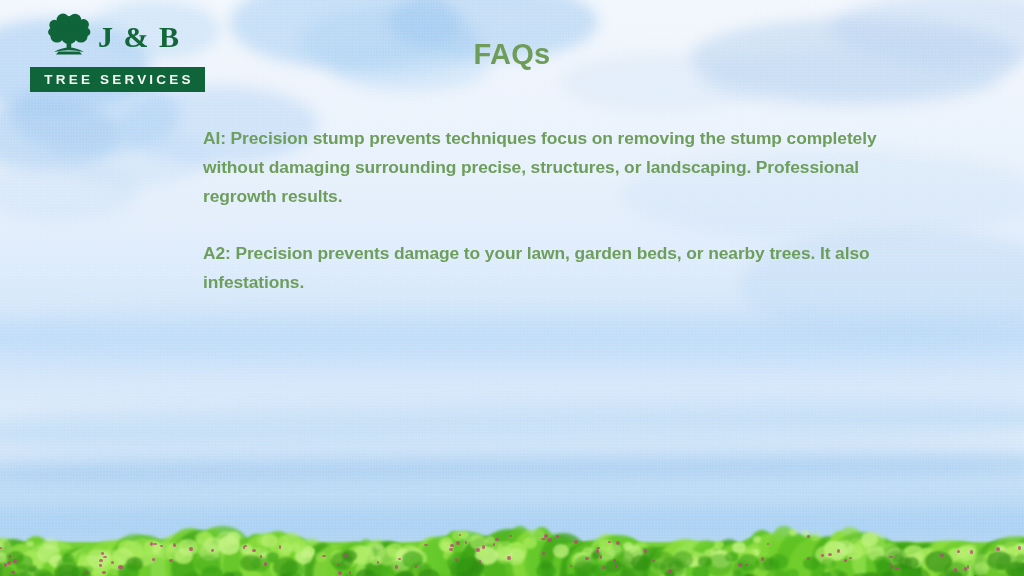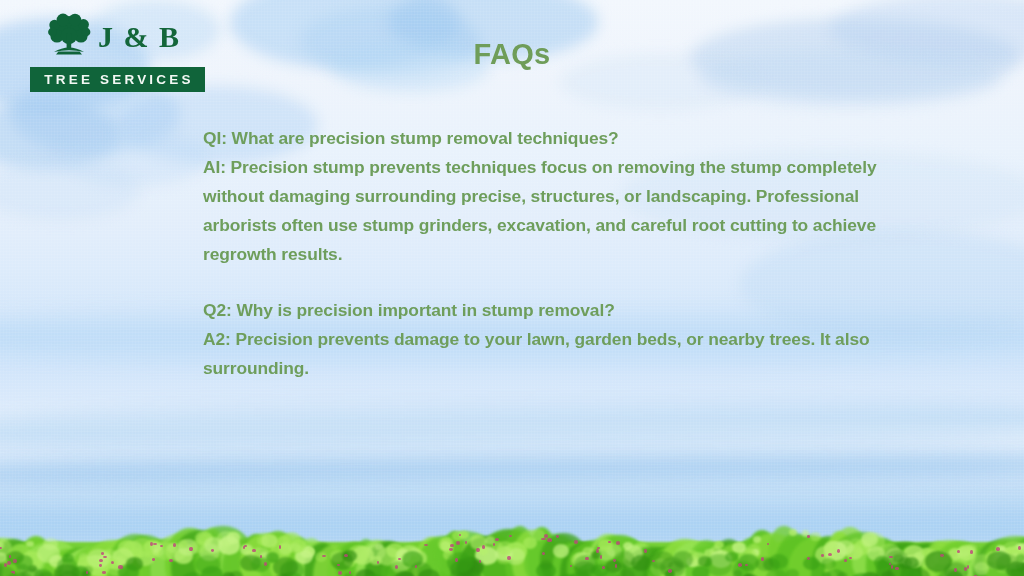--- a/index.html
+++ b/index.html
@@ -263,31 +263,28 @@
       <span class="logo-word">J &amp; B</span>
     </div>
     <div class="logo-badge">TREE SERVICES</div>
   </div>
 
   <div id="title">FAQs</div>
 
   <div id="faq-body">
 
     <div class="faq-block">
-      <div class="faq-line">QI: What are precision stump removal techniques?</div>
       <div class="faq-line">AI: Precision stump prevents techniques focus on removing the stump completely</div>
       <div class="faq-line">without damaging surrounding precise, structures, or landscaping. Professional</div>
-      <div class="faq-line">arborists often use stump grinders, excavation, and careful root cutting to achieve</div>
       <div class="faq-line">regrowth results.</div>
     </div>
 
     <div class="faq-block">
-      <div class="faq-line">Q2: Why is precision important in stump removal?</div>
       <div class="faq-line">A2: Precision prevents damage to your lawn, garden beds, or nearby trees. It also</div>
-      <div class="faq-line">surrounding.</div>
+      <div class="faq-line">infestations.</div>
     </div>
 
   </div>
 
   <div id="foliage">
     <div class="foliage-ground"></div>
   <div class="bush" style="left: -46.1606px; top: 27.8909px; width: 54.3211px; height: 58.2439px; background: rgb(95, 195, 36); opacity: 0.88;"></div>
       <div class="bush" style="left: -36.1088px; top: 35.3715px; width: 56.2177px; height: 65.5605px; background: rgb(78, 180, 29); opacity: 0.75;"></div>
       <div class="bush" style="left: -26.4735px; top: 34.4744px; width: 58.9469px; height: 53.9349px; background: rgb(150, 227, 82); opacity: 0.85;"></div>
       <div class="bush" style="left: -5.82606px; top: 35.2613px; width: 39.6521px; height: 47.914px; background: rgb(63, 164, 23); opacity: 0.79;"></div>

